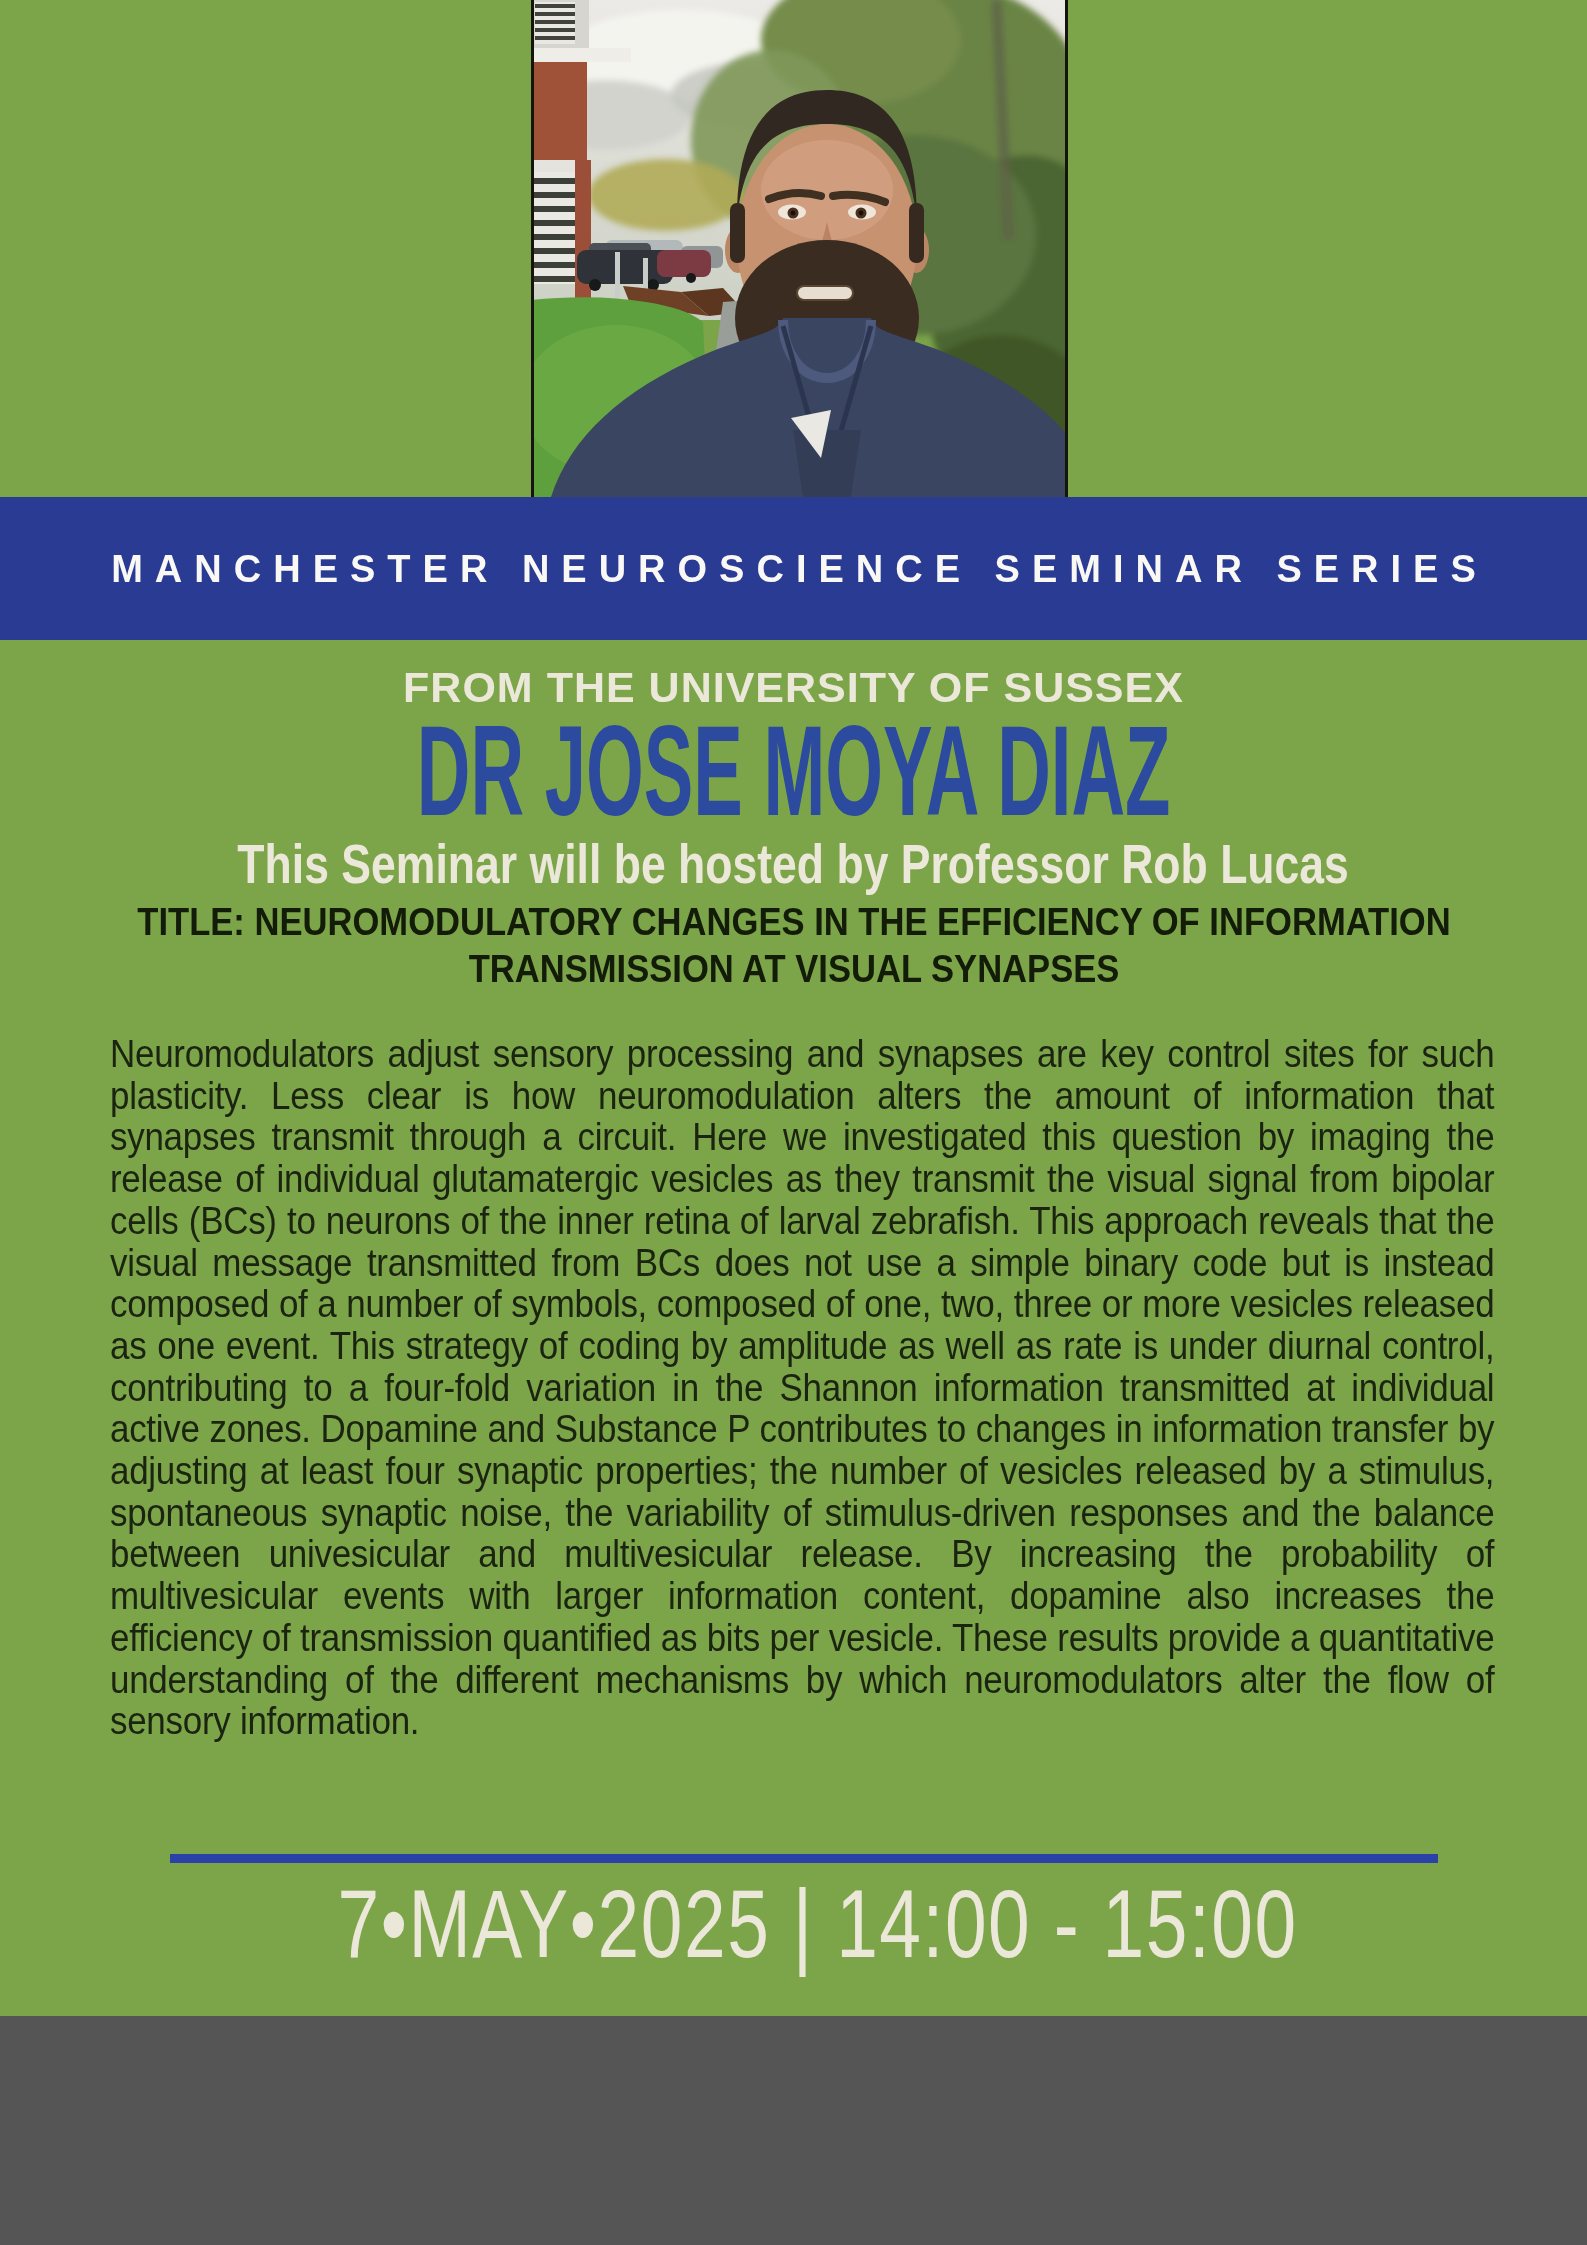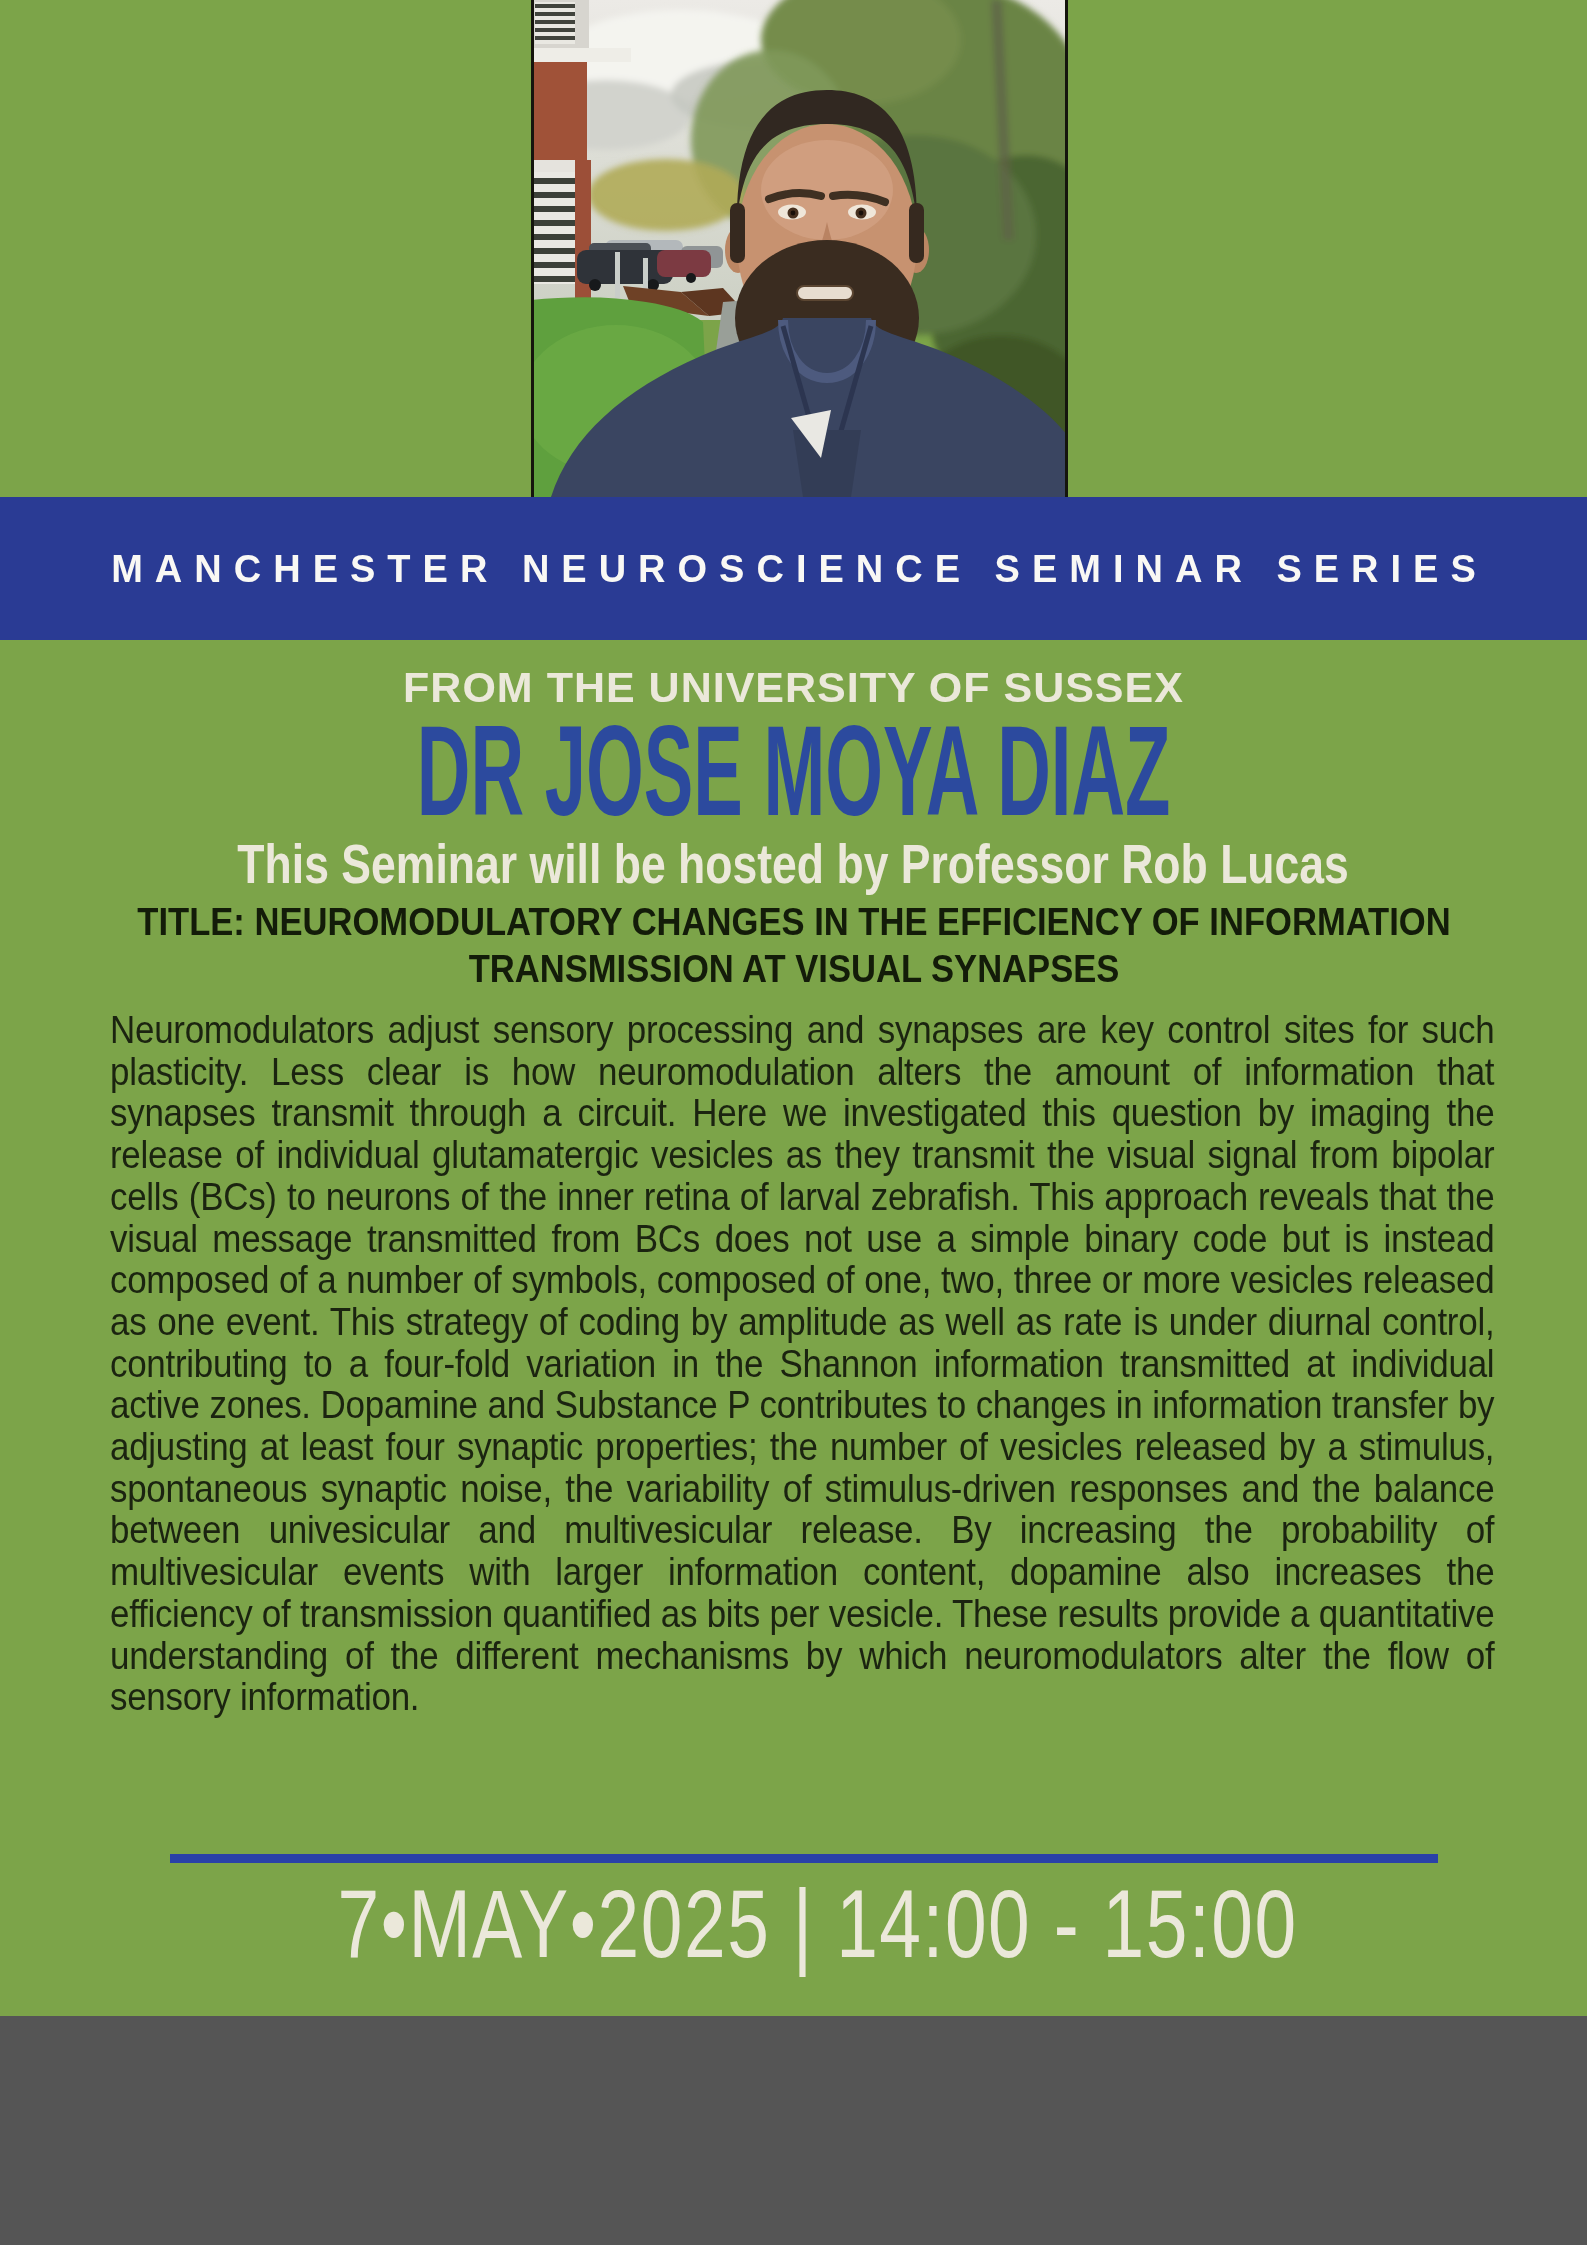--- a/index.html
+++ b/index.html
@@ -55,21 +55,21 @@
 
   .title-row { top:899px; }
   .talk-title {
     display:inline-block; width:1500px;
     color: var(--title-dark, #131c09);
     font-weight:bold; font-size:38px; line-height:47px;
     transform:scaleX(.91); transform-origin:center top;
     text-align:center;
   }
 
-  .abstract-row { position:absolute; left:110px; top:1009px; width:1384px; }
+  .abstract-row { position:absolute; left:110px; top:1033px; width:1384px; }
   .abstract {
     width:1545px;
     transform:scaleX(.896); transform-origin:left top;
     color: var(--text-dark, #1b2410);
     font-size:39px; line-height:41.7px; letter-spacing:-0.3px;
     text-align:justify;
   }
 
   .rule {
     position:absolute; left:170px; width:1268px; height:9px;

